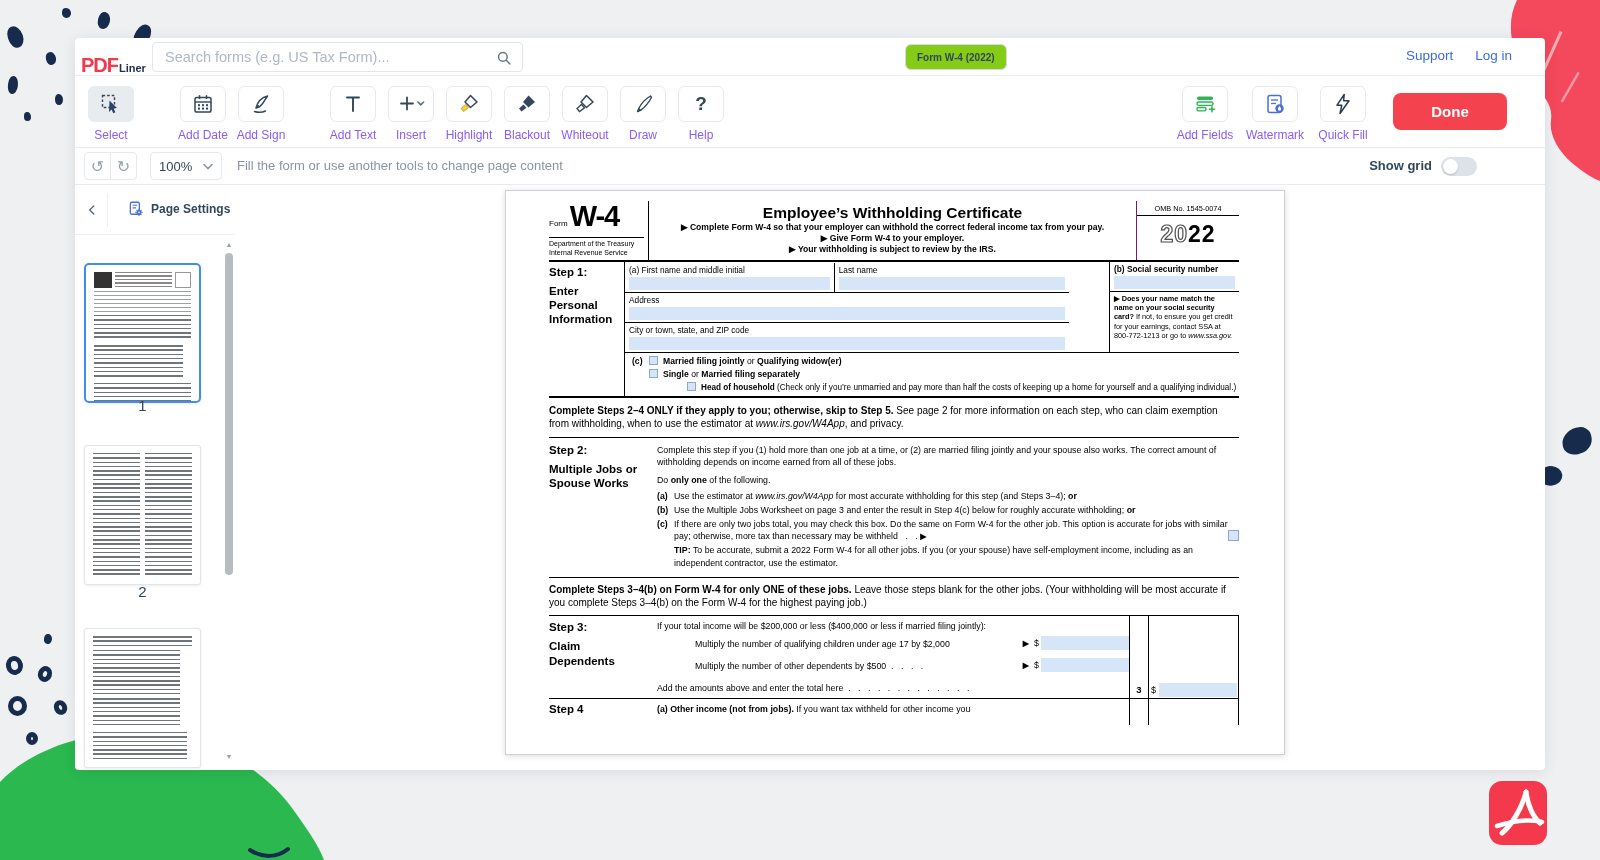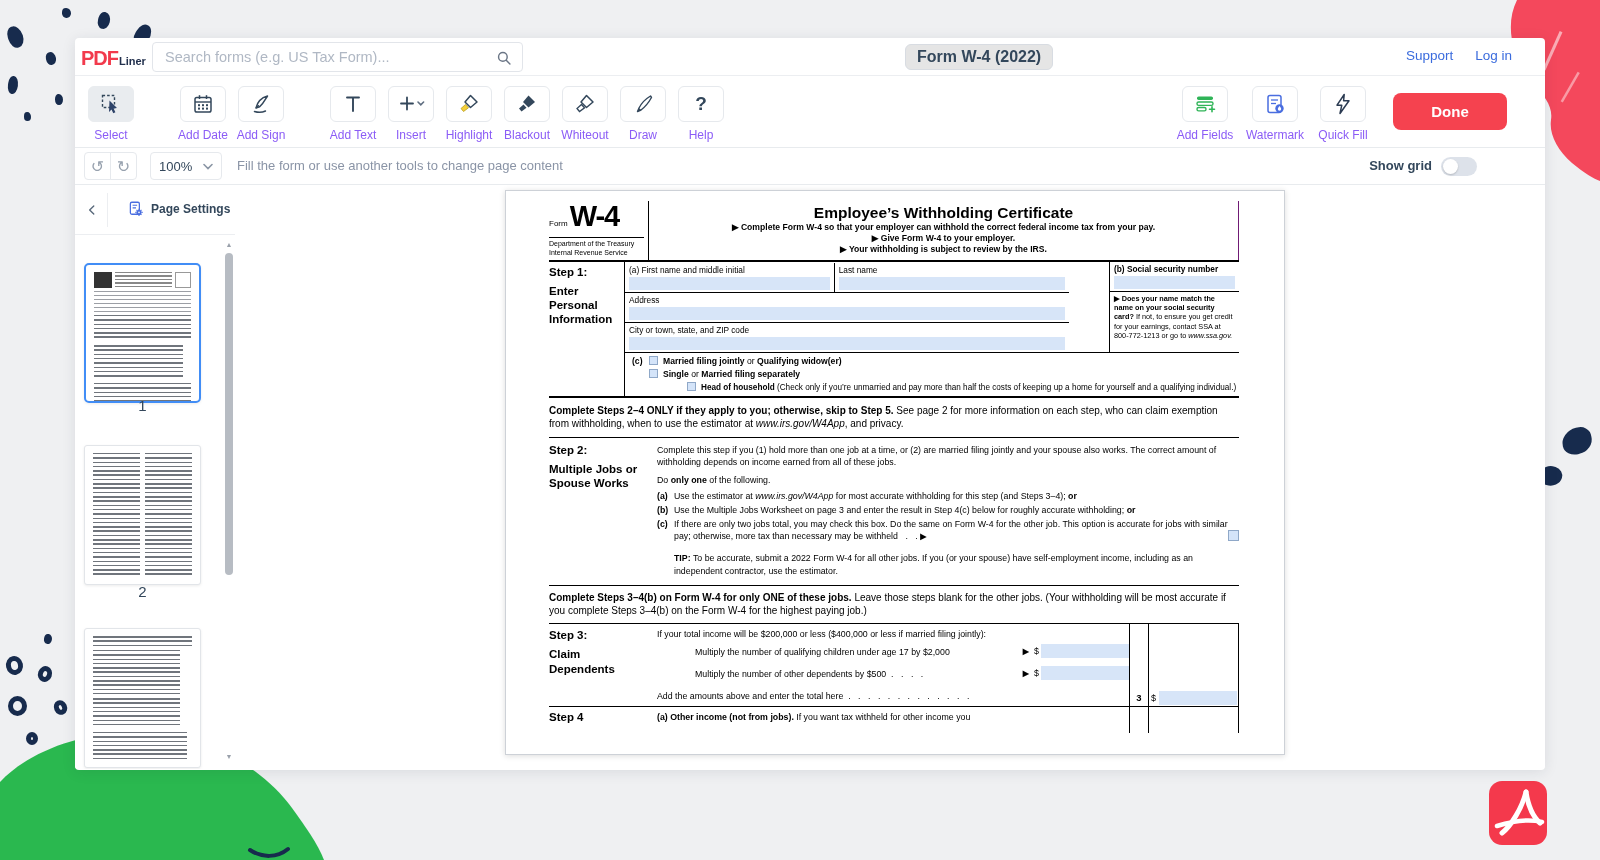--- a/index.html
+++ b/index.html
@@ -10,28 +10,28 @@
   .decor { position:absolute; }
   .dab { position:absolute; background:#172b4d; border-radius:45% 55% 50% 50%; }
   .ring { position:absolute; border:5px solid #172b4d; border-radius:50%; background:transparent; }
 
   
   .app { position:absolute; left:75px; top:38px; width:1470px; height:732px;
          background:#fff; border-radius:4px; box-shadow:0 2px 14px rgba(25,39,62,.10); z-index:5; }
 
   
   .hdr { position:relative; height:38px; border-bottom:1px solid #eceef1; }
-  .logo { position:absolute; left:6px; top:9px; font-weight:800; font-size:20px; color:#f23a4c; letter-spacing:-1px;}
+  .logo { position:absolute; left:6px; top:16px; font-weight:800; font-size:20px; color:#f23a4c; letter-spacing:-1px;}
   .logo .liner { font-size:11px; color:#22304d; letter-spacing:0; margin-left:1px; font-weight:700;}
   .search { position:absolute; left:77px; top:4px; width:371px; height:30px; border:1px solid #e2e5ea; border-radius:4px; background:#fff; }
   .search input { position:absolute; inset:0; border:0; outline:none; padding:0 34px 0 12px; font-size:14.5px; color:#33475b; font-family:"Liberation Sans",sans-serif; background:transparent;}
   .search input::placeholder { color:#b0b8c4; }
   .search svg { position:absolute; right:10px; top:7px; }
   .doc-pill { position:absolute; left:830px; top:6px; height:26px; padding:0 11px; border:1px solid #d8dce2; border-radius:6px;
-              display:flex; align-items:center; font-size:16px; font-weight:700; color:#33475b; background:#e5e5e5;}
+              display:flex; align-items:center; font-size:10px; font-weight:700; color:#33475b; background:#84cc16;}
   .hlinks { position:absolute; right:33px; top:10px; font-size:13.5px; color:#3a6bdd; }
   .hlinks span { cursor:pointer; }
   .hlinks .sep { display:inline-block; width:22px; }
 
   
   .toolbar { position:relative; height:72px; border-bottom:1px solid #e8ebee; display:flex; align-items:flex-start; padding:10px 0 0 7px; }
   .tbtn { width:58px; display:flex; flex-direction:column; align-items:center; cursor:pointer; }
   .tico { width:46px; height:36px; border:1px solid #e6e9ed; border-radius:6px; display:flex; align-items:center; justify-content:center; background:#fff;}
   .tico.active { background:#e9ecef; border-color:#e9ecef; }
   .tlabel { margin-top:6px; font-size:12px; color:#8b5cf6; white-space:nowrap; }
@@ -130,21 +130,21 @@
   .s2 { display:flex; border-bottom:1px solid #000; padding:6px 0 6px; }
   .s-lab { width:108px; padding-right:14px; }
   .s-lab .steplab + .steplab { margin-top:6px; line-height:1.3; }
   .s2-c { flex:1; font-size:8.8px; line-height:1.38; }
   .s2-c p { margin-bottom:6px; }
   .abc { display:flex; margin-bottom:2px; }
   .abc-tag { width:17px; font-weight:700; flex:none;}
   .abc-tx { flex:1; position:relative; }
   .c-arrow { font-size:8px; }
   .c-cbx { position:absolute; right:0; bottom:1px; width:11px; height:11px; background:#d4e4f9; border:1px solid #8fa8c8; cursor:pointer;}
-  .tip { margin-top:10px; }
+  .tip { margin-top:2px; }
 
   .note34 { font-size:10px; line-height:1.35; padding:5px 0; border-bottom:1px solid #000; }
 
   .s3 { display:flex; border-bottom:1px solid #000; }
   .s3-main { width:472px; font-size:8.8px; line-height:1.3; padding:5px 0 4px; }
   .s3-intro { margin-bottom:4px; }
   .s3-row { position:relative; margin:0 0 7px 38px; height:15px; }
   .s3-row .tx { position:absolute; left:0; top:3px; }
   .s3-row .fb { position:absolute; right:0; top:0; width:88px; height:14px; }
   .s3-row .dlr { position:absolute; right:90px; top:2px; font-weight:400; }
@@ -466,20 +466,24 @@
         <div class="fh">
           <div class="fh-l">
             <span class="fh-form">Form</span><span class="fh-w4">W-4</span>
             <div class="fh-dept"><span>Department of the Treasury</span><br><span>Internal Revenue Service</span></div>
           </div>
           <div class="fh-c">
             <div class="fh-title">Employee’s Withholding Certificate</div>
             <div class="fh-b">▶ Complete Form W-4 so that your employer can withhold the correct federal income tax from your pay.</div>
             <div class="fh-b">▶ Give Form W-4 to your employer.</div>
             <div class="fh-b">▶ Your withholding is subject to review by the IRS.</div>
+          </div>
+          <div class="fh-r">
+            <div class="fh-omb">OMB No. 1545-0074</div>
+            <div class="fh-year"><span class="out">20</span><span>22</span></div>
           </div>
         </div>
 
         <div class="s1">
           <div class="s1-lab">
             <div class="steplab">Step 1:</div>
             <div class="steplab">Enter Personal Information</div>
           </div>
           <div class="s1-box">
             <div class="s1-top">

